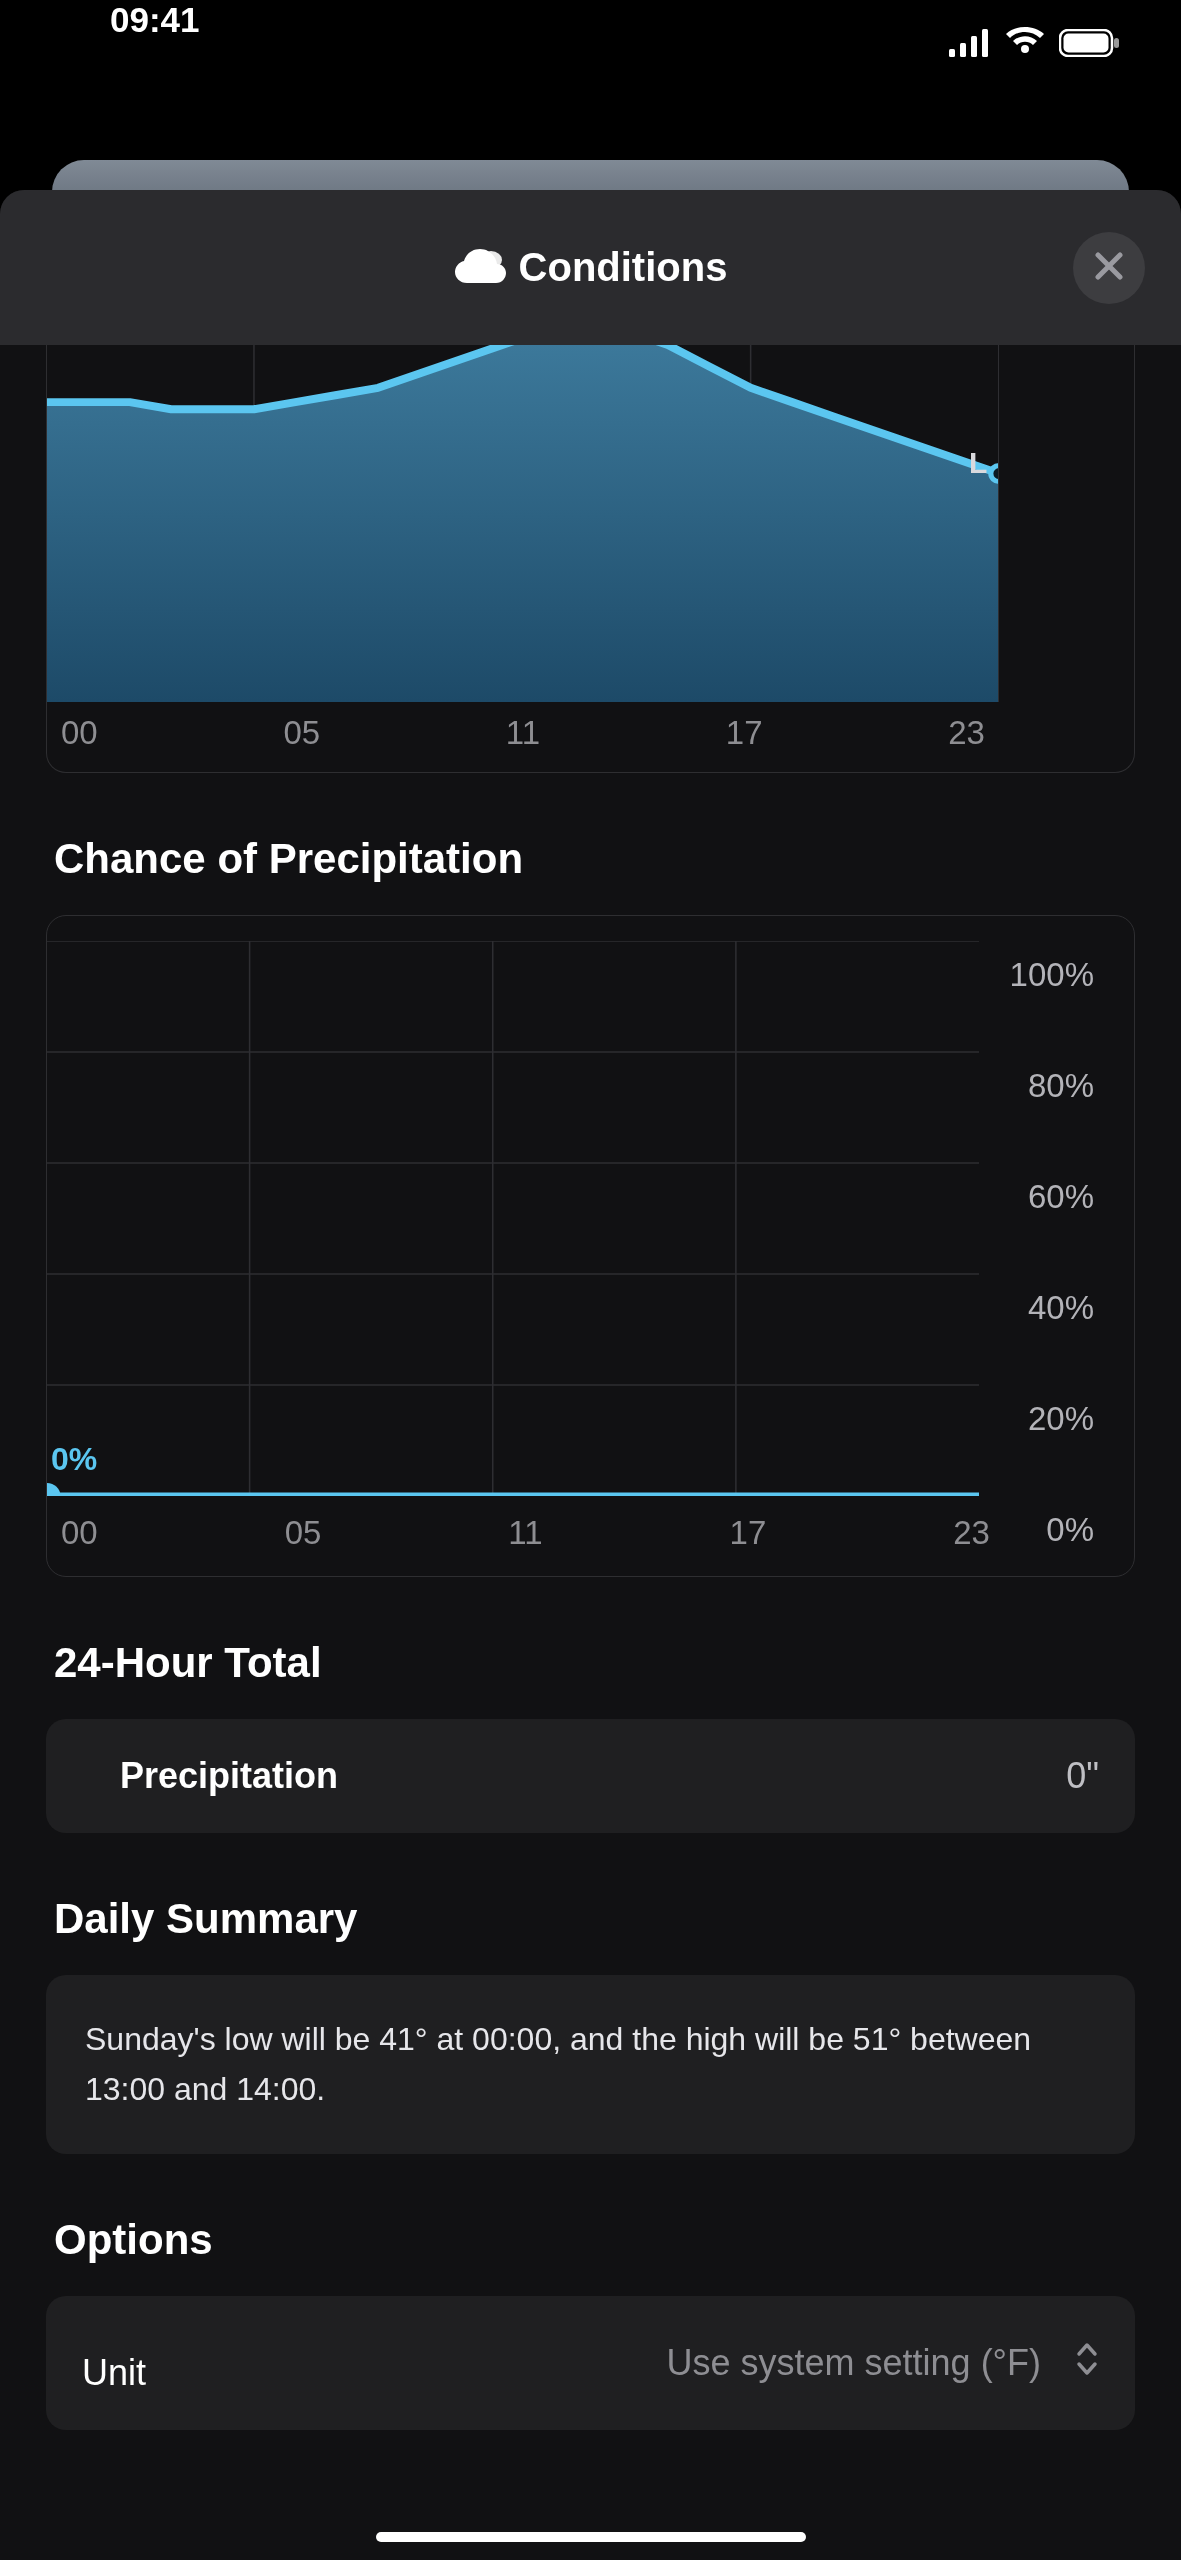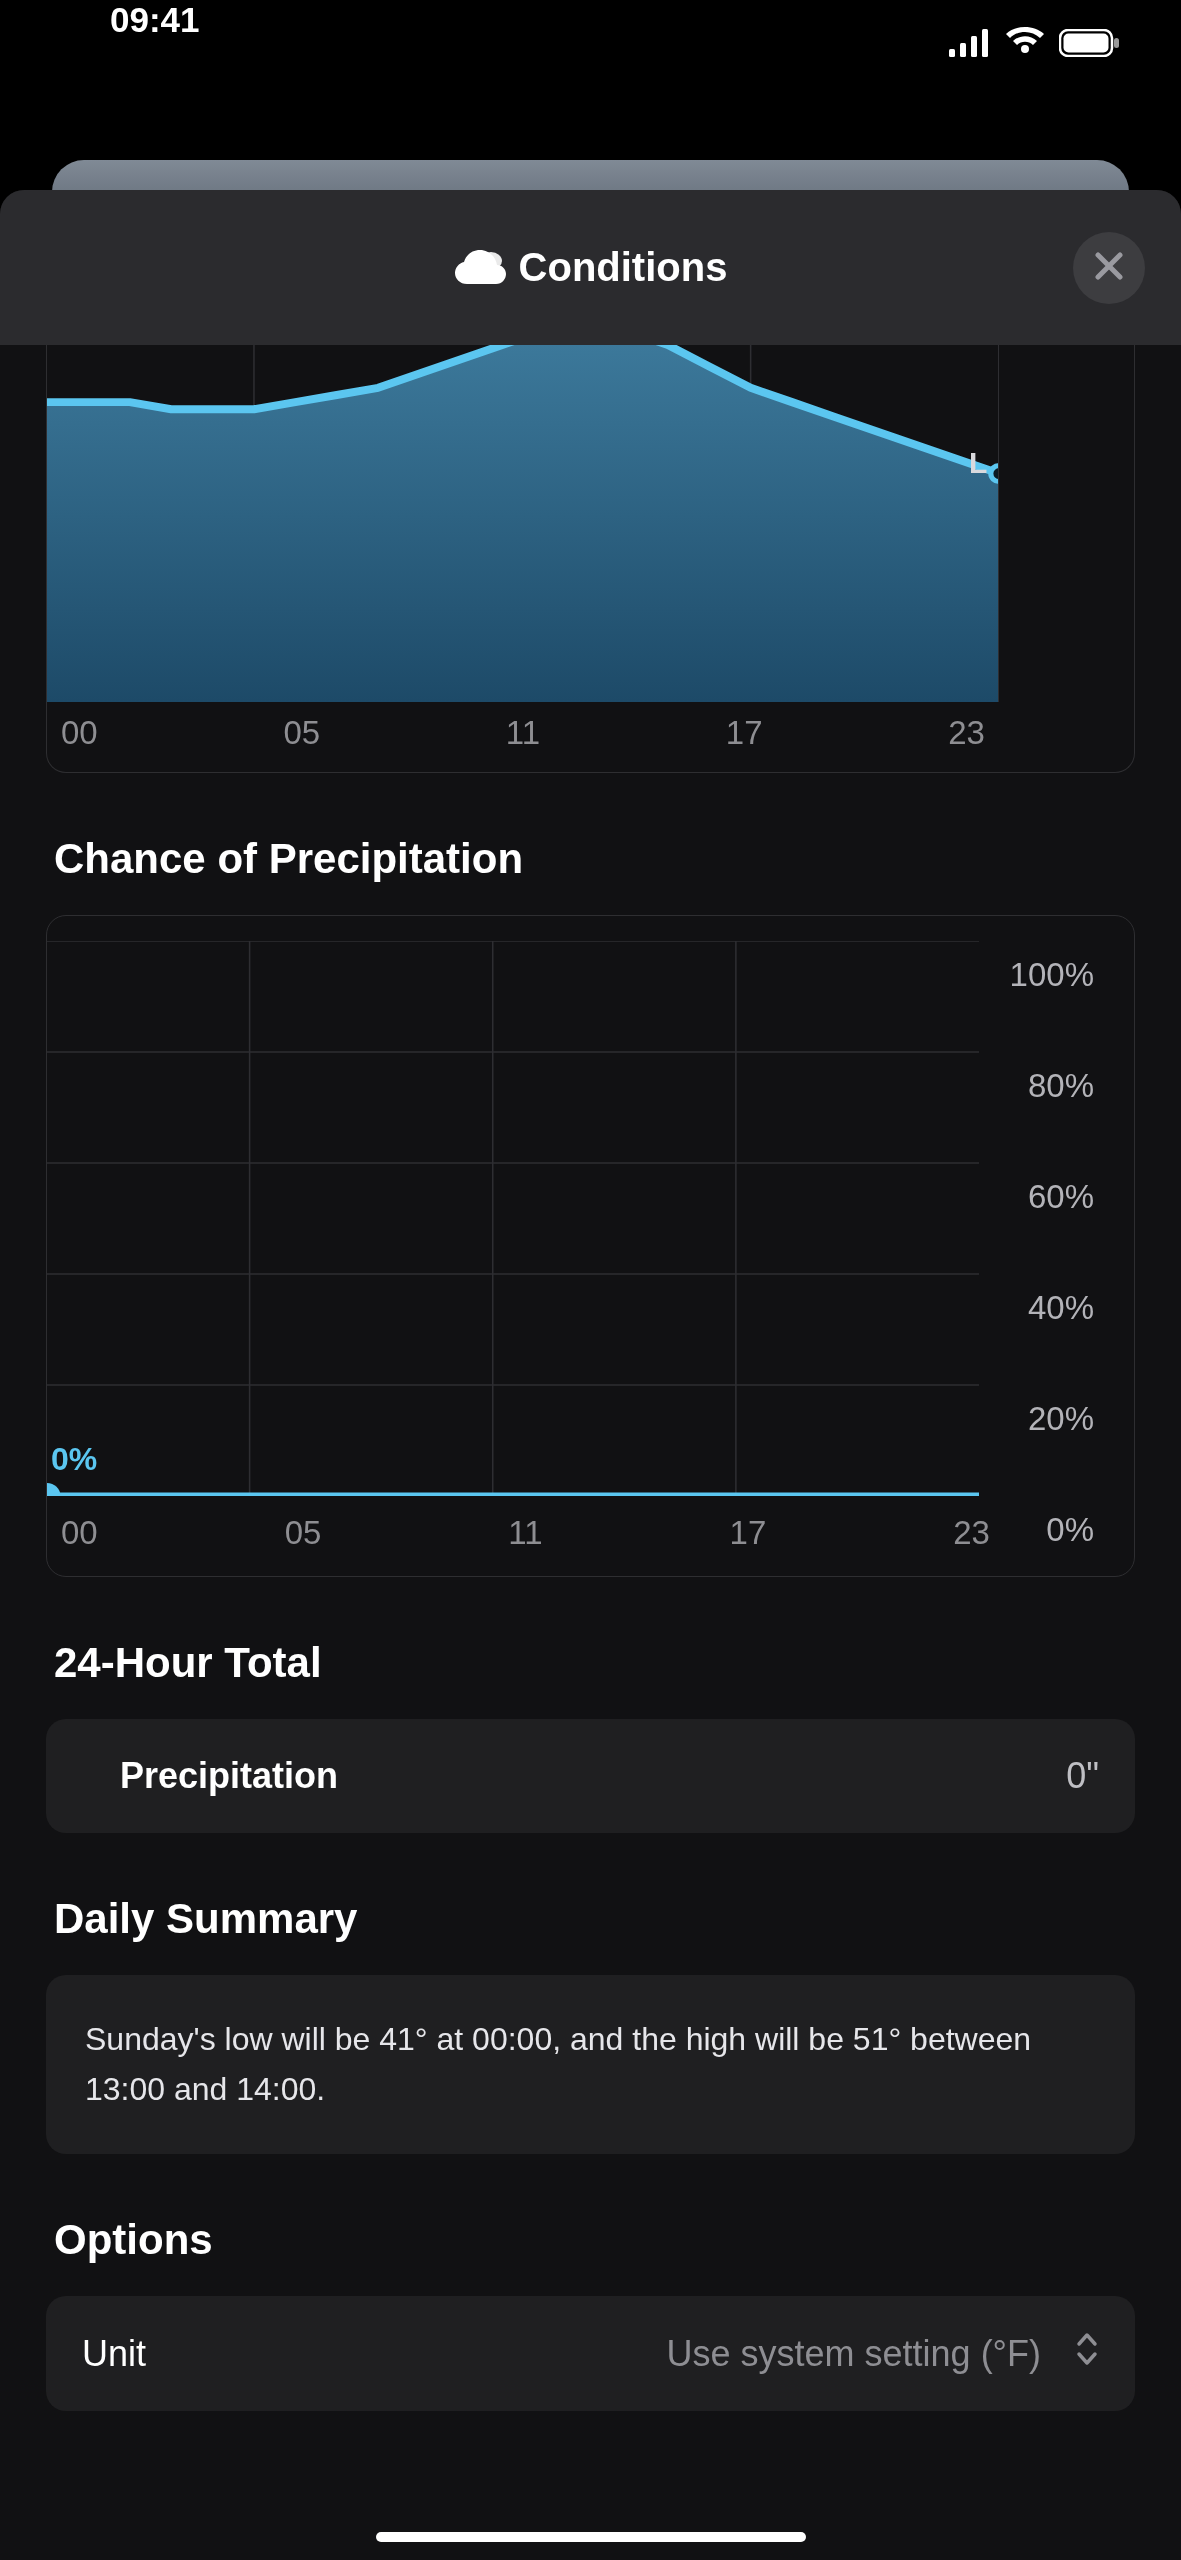--- a/index.html
+++ b/index.html
@@ -36,21 +36,21 @@
     overflow: hidden;
   }
   .sheet-header {
     height: 155px;
     background: #2b2b2e;
     display: flex;
     align-items: center;
     justify-content: center;
     position: relative;
   }
-  .sheet-title-wrap { display: flex; align-items: flex-end; gap: 9px; }
+  .sheet-title-wrap { display: flex; align-items: flex-start; gap: 9px; }
   .sheet-title { font-size: 40px; font-weight: 700; }
   .close-btn {
     position: absolute;
     right: 36px; top: 50%; transform: translateY(-50%);
     width: 72px; height: 72px; border-radius: 50%;
     background: #3d3d40;
     display: flex; align-items: center; justify-content: center;
     cursor: pointer;
   }
   .content { padding: 0 46px 0 46px; }
@@ -103,21 +103,21 @@
     color:#e6e6ea;
     font-weight:400;
   }
   .option-row {
     background:#1f1f21;
     border-radius:20px;
     padding: 36px 36px;
     display:flex; align-items:center; justify-content:space-between;
     font-size:36px;
   }
-  .option-row .opt-label { color:#fff; font-weight:500;}
+  .option-row .opt-label { color:#fff; font-weight:500;margin-top:20px;}
   .option-row .opt-value { color:#8e8e93; font-weight:400; display:flex; align-items:center; gap:34px;}
 
   .home-indicator {
     position:absolute; bottom:18px; left:50%; transform:translateX(-50%);
     width: 430px; height:10px; border-radius:6px; background:#fff;
   }
 
   .vline { stroke:#2e2e32; stroke-width:1.5; }
   .right-edge-line { position:absolute; top:0; bottom:70px; width:1.5px; background:#2e2e32;}
 </style>

